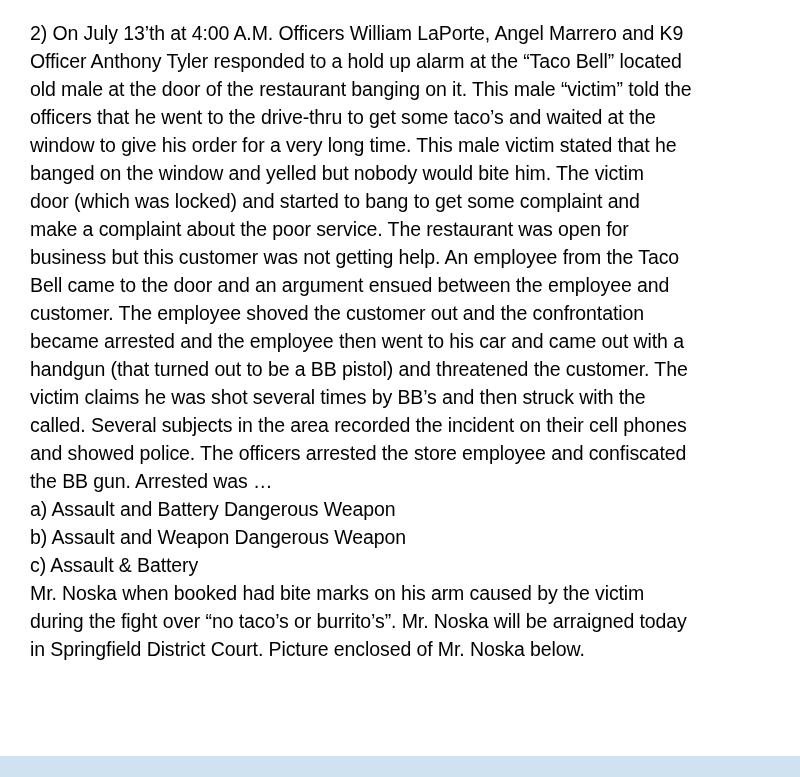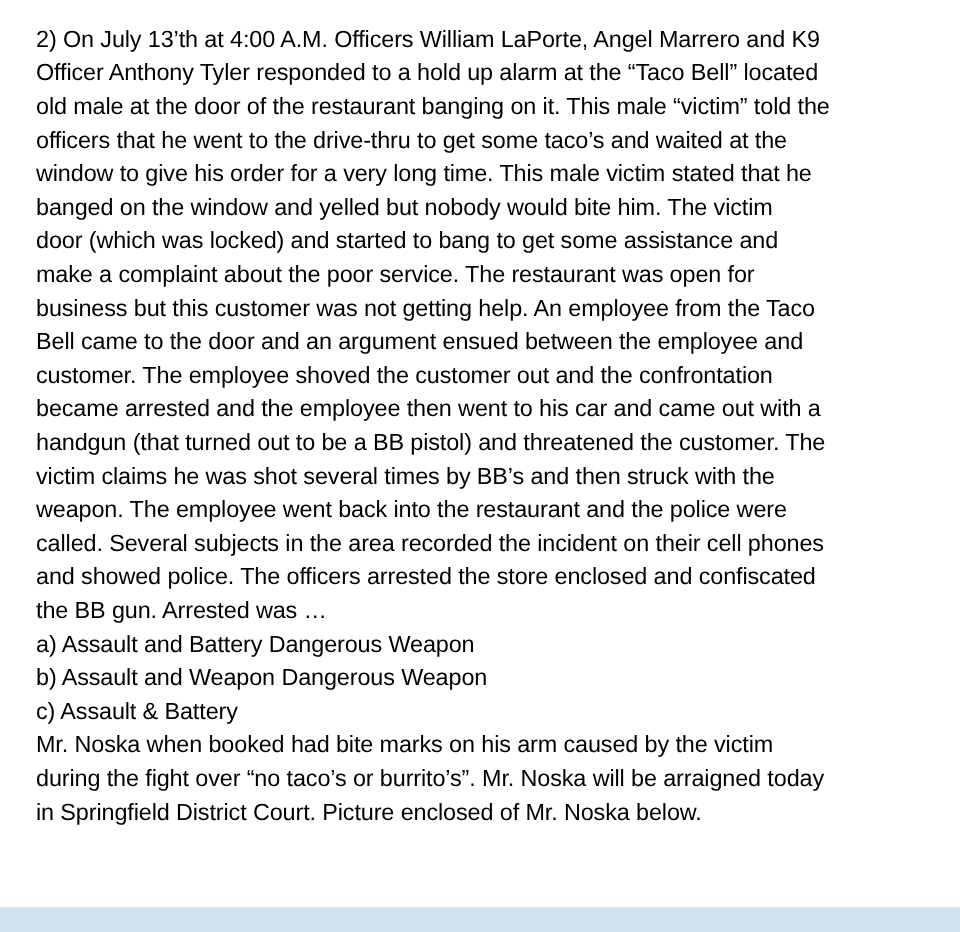--- a/index.html
+++ b/index.html
@@ -39,31 +39,30 @@
 </head>
 <body>
 
 <div class="report-text">
     <div class="line">2) On July 13’th at 4:00 A.M. Officers William LaPorte, Angel Marrero and K9</div>
     <div class="line">Officer Anthony Tyler responded to a hold up alarm at the “Taco Bell” located</div>
     <div class="line">old male at the door of the restaurant banging on it. This male “victim” told the</div>
     <div class="line">officers that he went to the drive-thru to get some taco’s and waited at the</div>
     <div class="line">window to give his order for a very long time. This male victim stated that he</div>
     <div class="line">banged on the window and yelled but nobody would bite him. The victim</div>
-    <div class="line">door (which was locked) and started to bang to get some assistance and</div>
+    <div class="line">door (which was locked) and started to bang to get some complaint and</div>
     <div class="line">make a complaint about the poor service. The restaurant was open for</div>
     <div class="line">business but this customer was not getting help. An employee from the Taco</div>
     <div class="line">Bell came to the door and an argument ensued between the employee and</div>
     <div class="line">customer. The employee shoved the customer out and the confrontation</div>
     <div class="line">became arrested and the employee then went to his car and came out with a</div>
     <div class="line">handgun (that turned out to be a BB pistol) and threatened the customer. The</div>
     <div class="line">victim claims he was shot several times by BB’s and then struck with the</div>
-    <div class="line">weapon. The employee went back into the restaurant and the police were</div>
     <div class="line">called. Several subjects in the area recorded the incident on their cell phones</div>
-    <div class="line">and showed police. The officers arrested the store enclosed and confiscated</div>
+    <div class="line">and showed police. The officers arrested the store employee and confiscated</div>
     <div class="line">the BB gun. Arrested was …</div>
     <div class="line">a) Assault and Battery Dangerous Weapon</div>
     <div class="line">b) Assault and Weapon Dangerous Weapon</div>
     <div class="line">c) Assault &amp; Battery</div>
     <div class="line">Mr. Noska when booked had bite marks on his arm caused by the victim</div>
     <div class="line">during the fight over “no taco’s or burrito’s”. Mr. Noska will be arraigned today</div>
     <div class="line">in Springfield District Court. Picture enclosed of Mr. Noska below.</div>
   </div>
 
 <div class="footer-strip" style="background: rgb(206, 227, 239);"></div>

